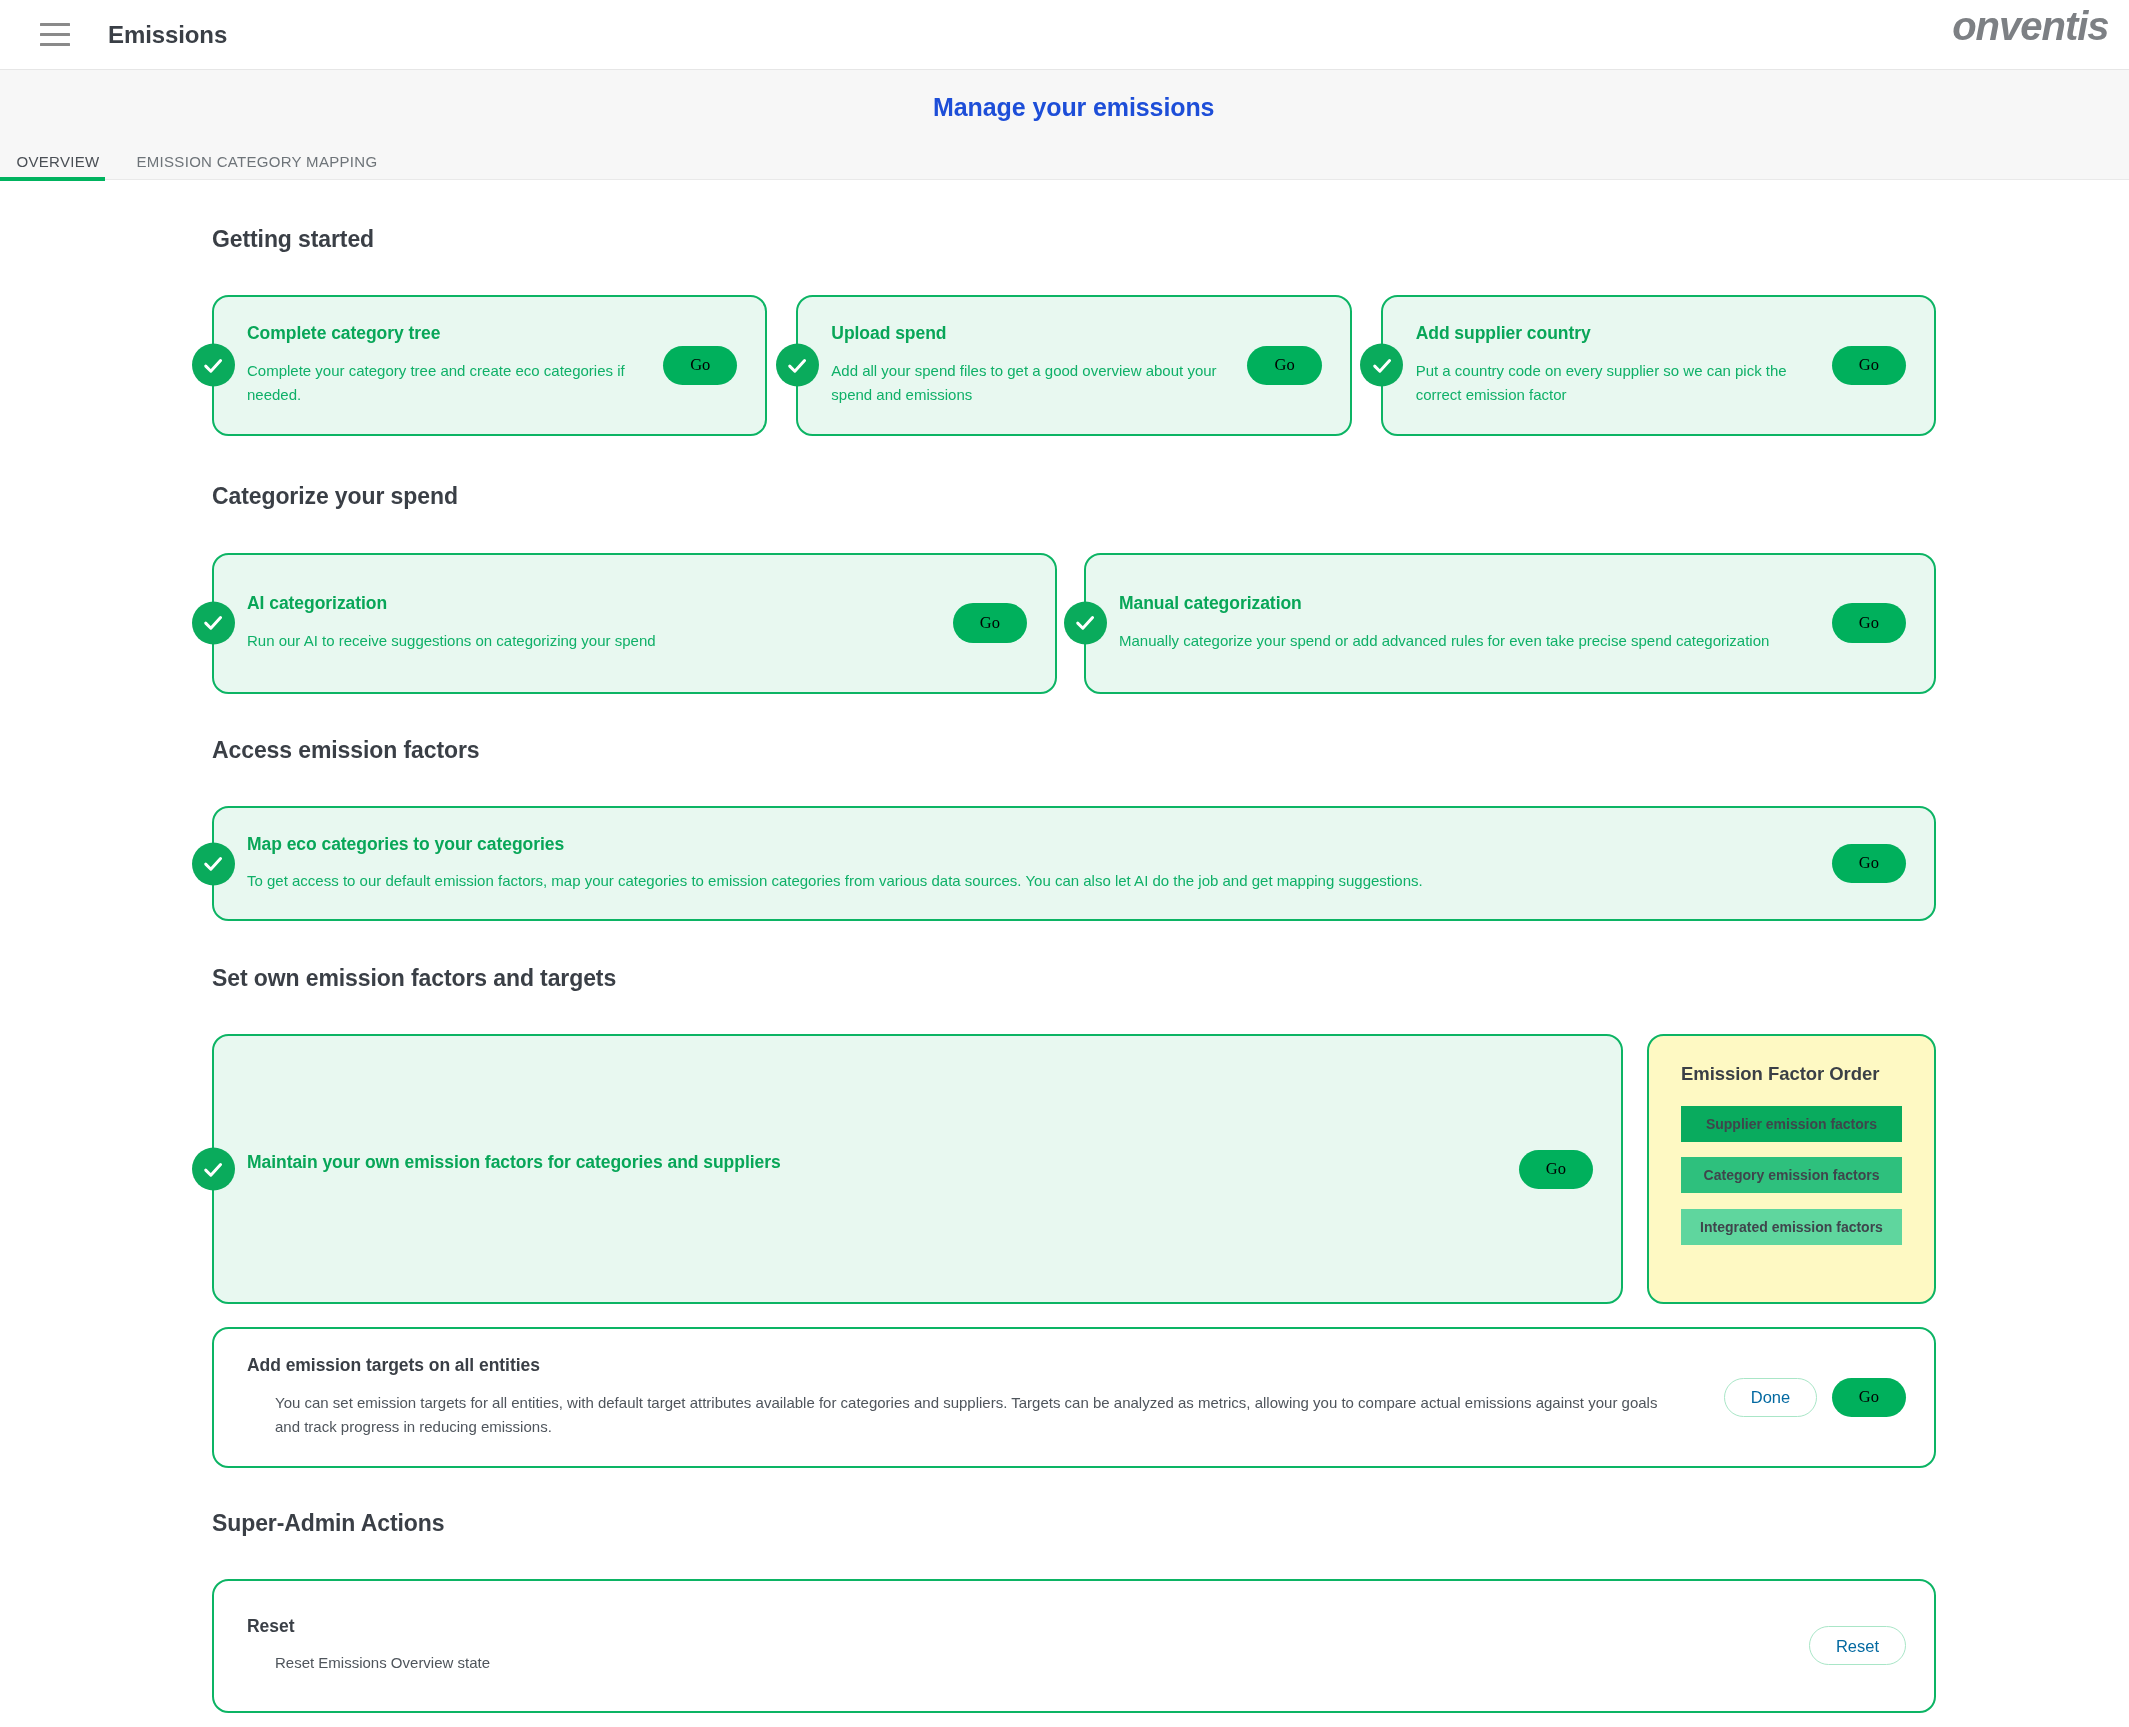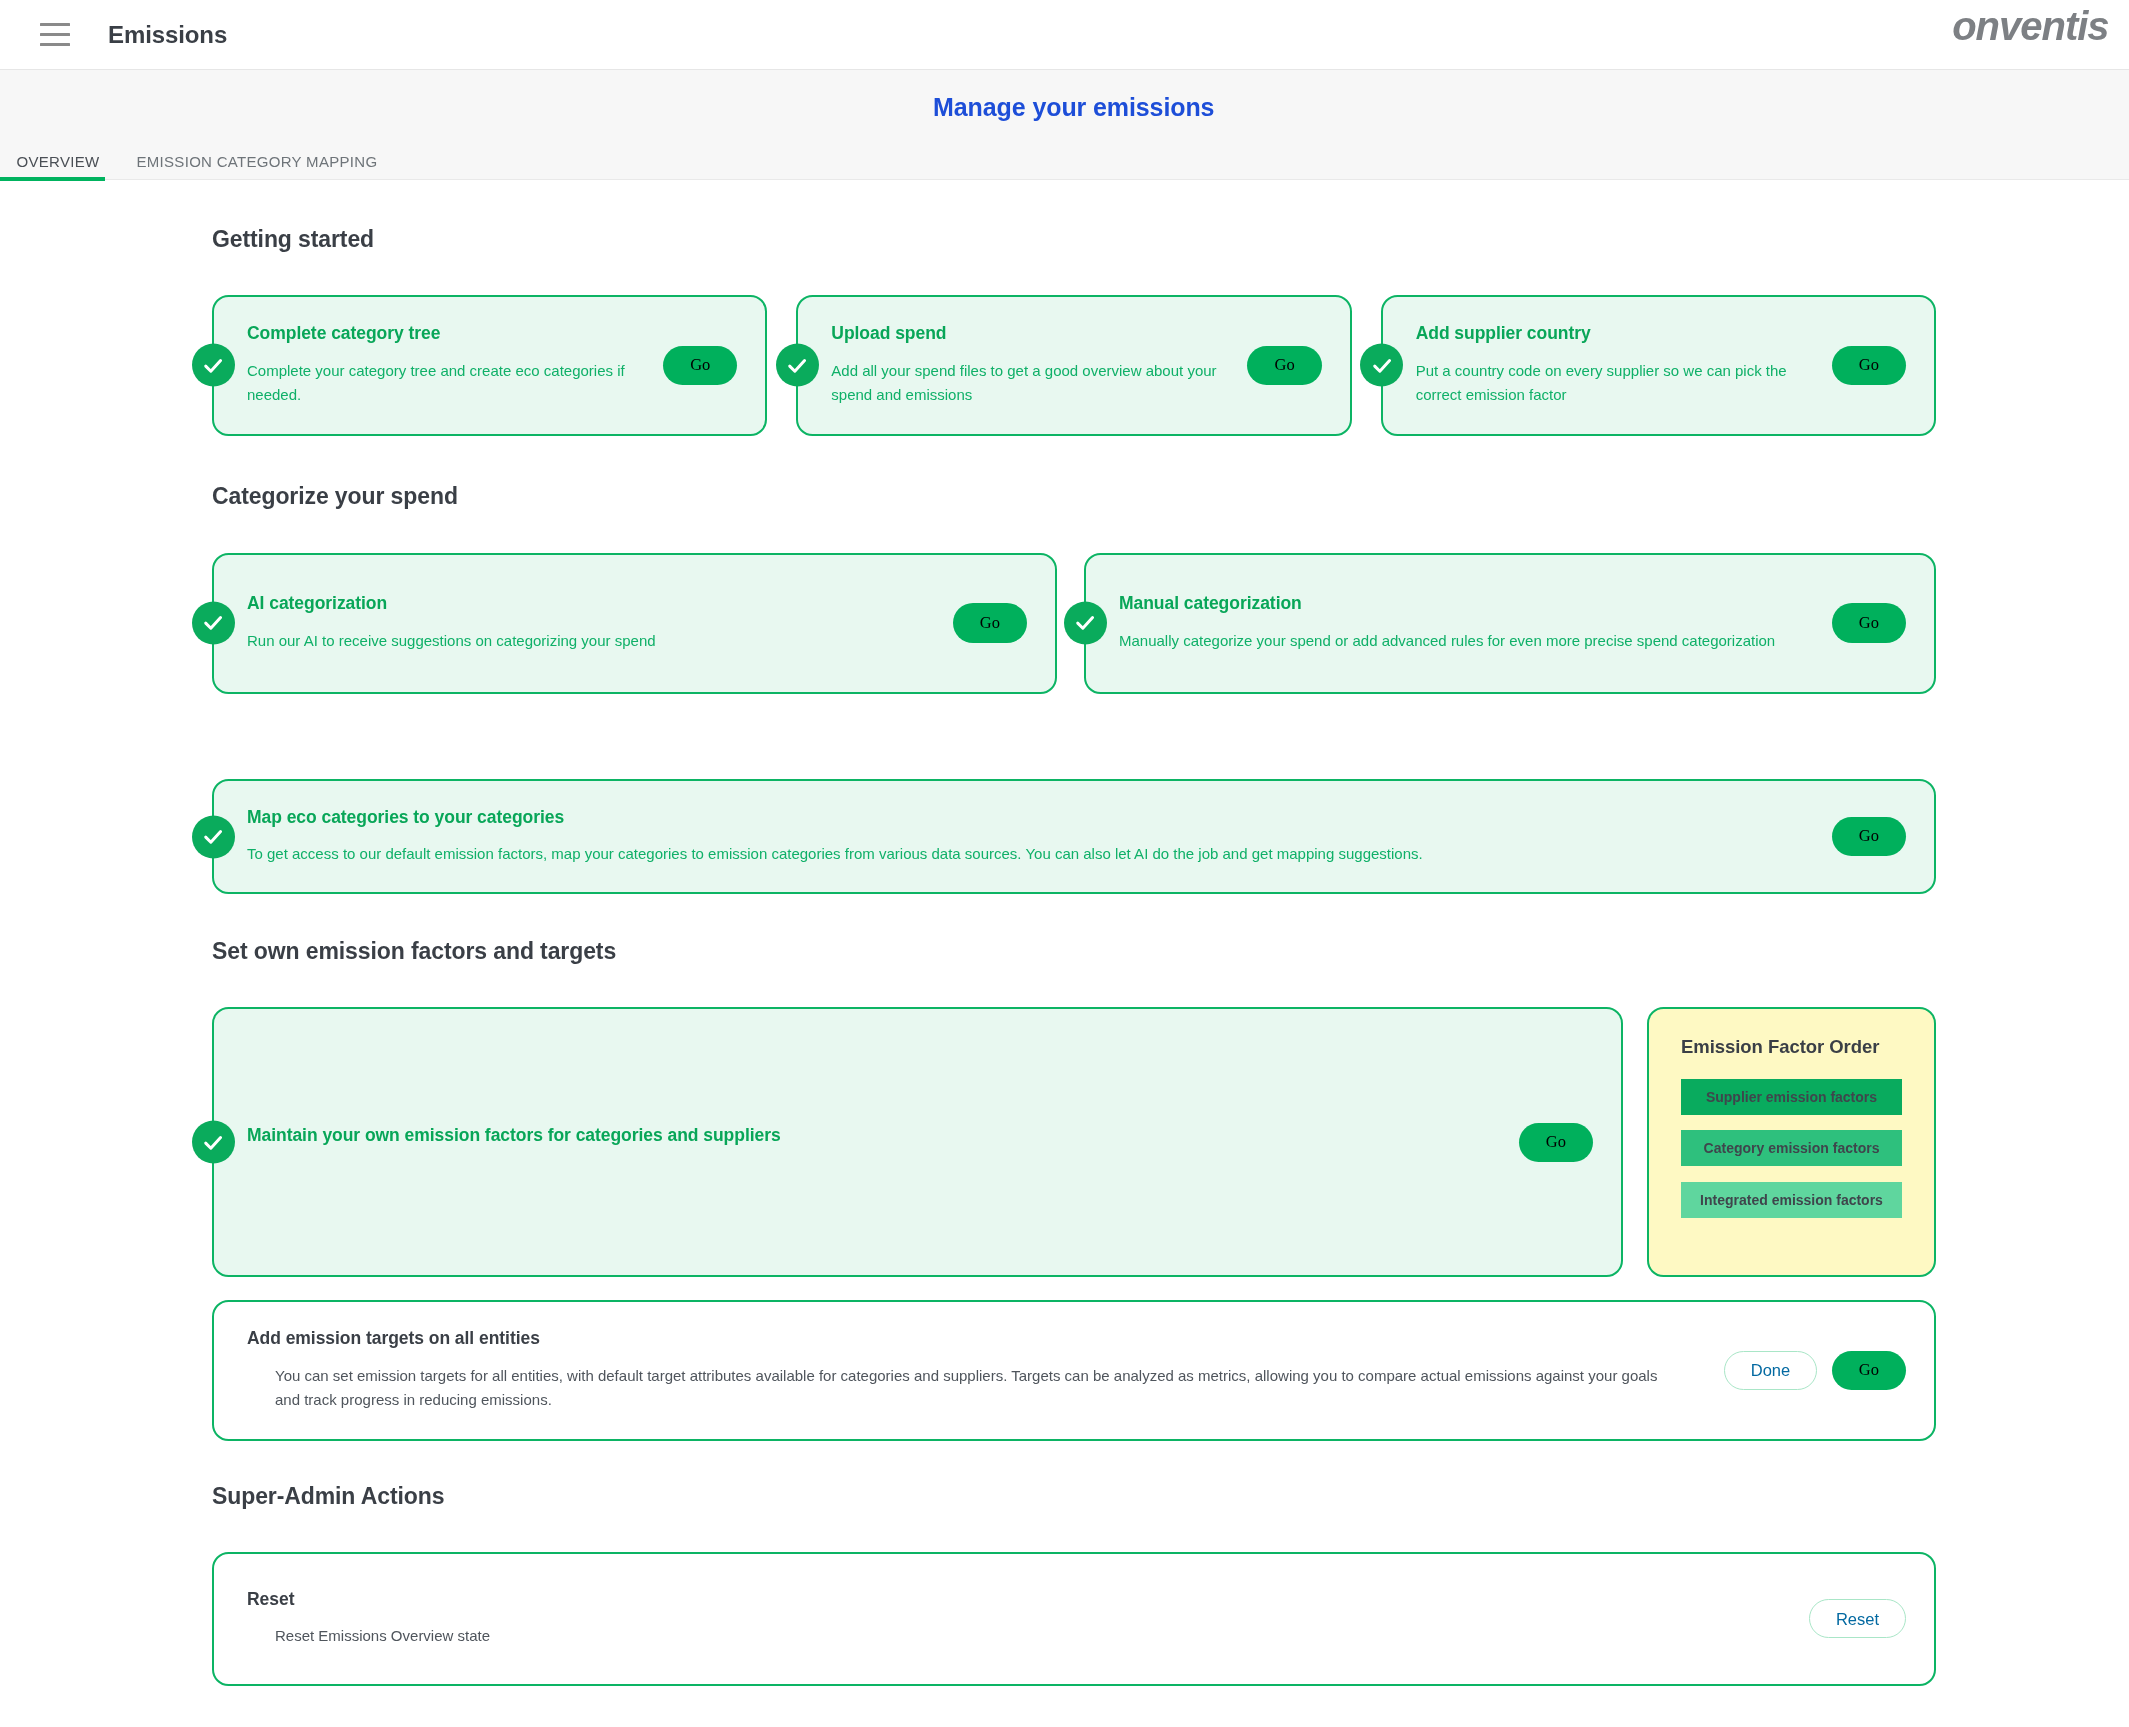--- a/index.html
+++ b/index.html
@@ -298,27 +298,28 @@
       </div>
 
       <div class="card" style="flex:1 1 0; min-height:141px;">
         <div class="check-badge">
           <svg viewBox="0 0 24 24" fill="none" stroke="#ffffff" stroke-width="3.2" stroke-linecap="round" stroke-linejoin="round">
               <polyline points="4,12.5 9.5,18 20,6.5"></polyline>
             </svg>
         </div>
         <div class="card-body">
           <div class="card-title">Manual categorization</div>
-          <div class="card-desc">Manually categorize your spend or add advanced rules for even more precise spend categorization</div>
+          <div class="card-desc">Manually categorize your spend or add advanced rules for even take precise spend categorization</div>
         </div>
         <button class="btn-go">Go</button>
       </div>
     </div>
 
     <div style="height:43px"></div>
+    <div class="section-title">Access emission factors</div>
 
     <div class="row" style="margin-top:42px;">
       <div class="card" style="flex:1 1 0; min-height:112px;">
         <div class="check-badge">
           <svg viewBox="0 0 24 24" fill="none" stroke="#ffffff" stroke-width="3.2" stroke-linecap="round" stroke-linejoin="round">
               <polyline points="4,12.5 9.5,18 20,6.5"></polyline>
             </svg>
         </div>
         <div class="card-body">
           <div class="card-title">Map eco categories to your categories</div>

